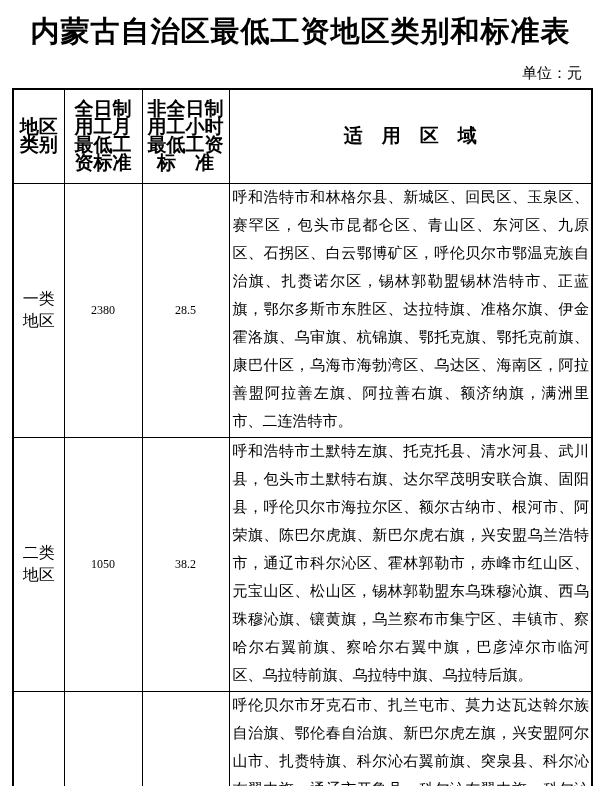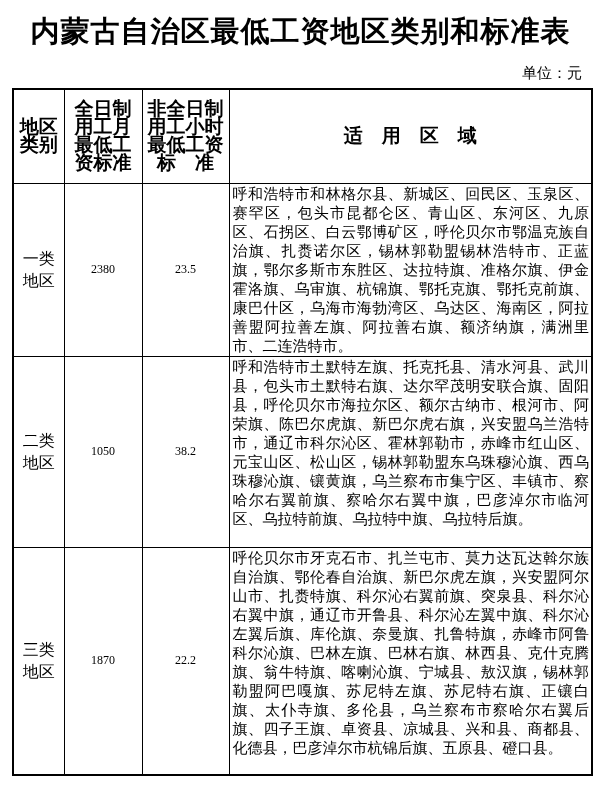--- a/index.html
+++ b/index.html
@@ -54,25 +54,26 @@
     white-space: pre-line;
     margin-top: 20px;
   }
   td.cell-num {
     font-size: 12px;
     text-align: center;
     vertical-align: middle;
   }
   td.cell-regions {
     font-size: 15px;
-    line-height: 19px;
+    line-height: 28px;
     text-align: justify;
     text-justify: inter-ideograph;
     vertical-align: top;
     padding: 1px 2px 0 3px;
+    font-family: Liberation Mono, monospace;
   }
   tr.row-header { height: 94px; }
   tr.row-1 { height: 170px; }
   tr.row-2 { height: 191px; }
   tr.row-3 { height: 228px; }
 </style>
 </head>
 <body>
 
 <div class="page">
@@ -100,21 +101,21 @@
 用工小时
 最低工资
 标　准</th>
         <th>适　用　区　域</th>
       </tr>
 
       <tr class="row-1">
         <td class="cell-category">一类
 地区</td>
         <td class="cell-num">2380</td>
-        <td class="cell-num">23.5</td>
+        <td class="cell-num">28.5</td>
         <td class="cell-regions">呼和浩特市和林格尔县、新城区、回民区、玉泉区、赛罕区，包头市昆都仑区、青山区、东河区、九原区、石拐区、白云鄂博矿区，呼伦贝尔市鄂温克族自治旗、扎赉诺尔区，锡林郭勒盟锡林浩特市、正蓝旗，鄂尔多斯市东胜区、达拉特旗、准格尔旗、伊金霍洛旗、乌审旗、杭锦旗、鄂托克旗、鄂托克前旗、康巴什区，乌海市海勃湾区、乌达区、海南区，阿拉善盟阿拉善左旗、阿拉善右旗、额济纳旗，满洲里市、二连浩特市。</td>
       </tr>
 
       <tr class="row-2">
         <td class="cell-category">二类
 地区</td>
         <td class="cell-num">1050</td>
         <td class="cell-num">38.2</td>
         <td class="cell-regions">呼和浩特市土默特左旗、托克托县、清水河县、武川县，包头市土默特右旗、达尔罕茂明安联合旗、固阳县，呼伦贝尔市海拉尔区、额尔古纳市、根河市、阿荣旗、陈巴尔虎旗、新巴尔虎右旗，兴安盟乌兰浩特市，通辽市科尔沁区、霍林郭勒市，赤峰市红山区、元宝山区、松山区，锡林郭勒盟东乌珠穆沁旗、西乌珠穆沁旗、镶黄旗，乌兰察布市集宁区、丰镇市、察哈尔右翼前旗、察哈尔右翼中旗，巴彦淖尔市临河区、乌拉特前旗、乌拉特中旗、乌拉特后旗。</td>
       </tr>

